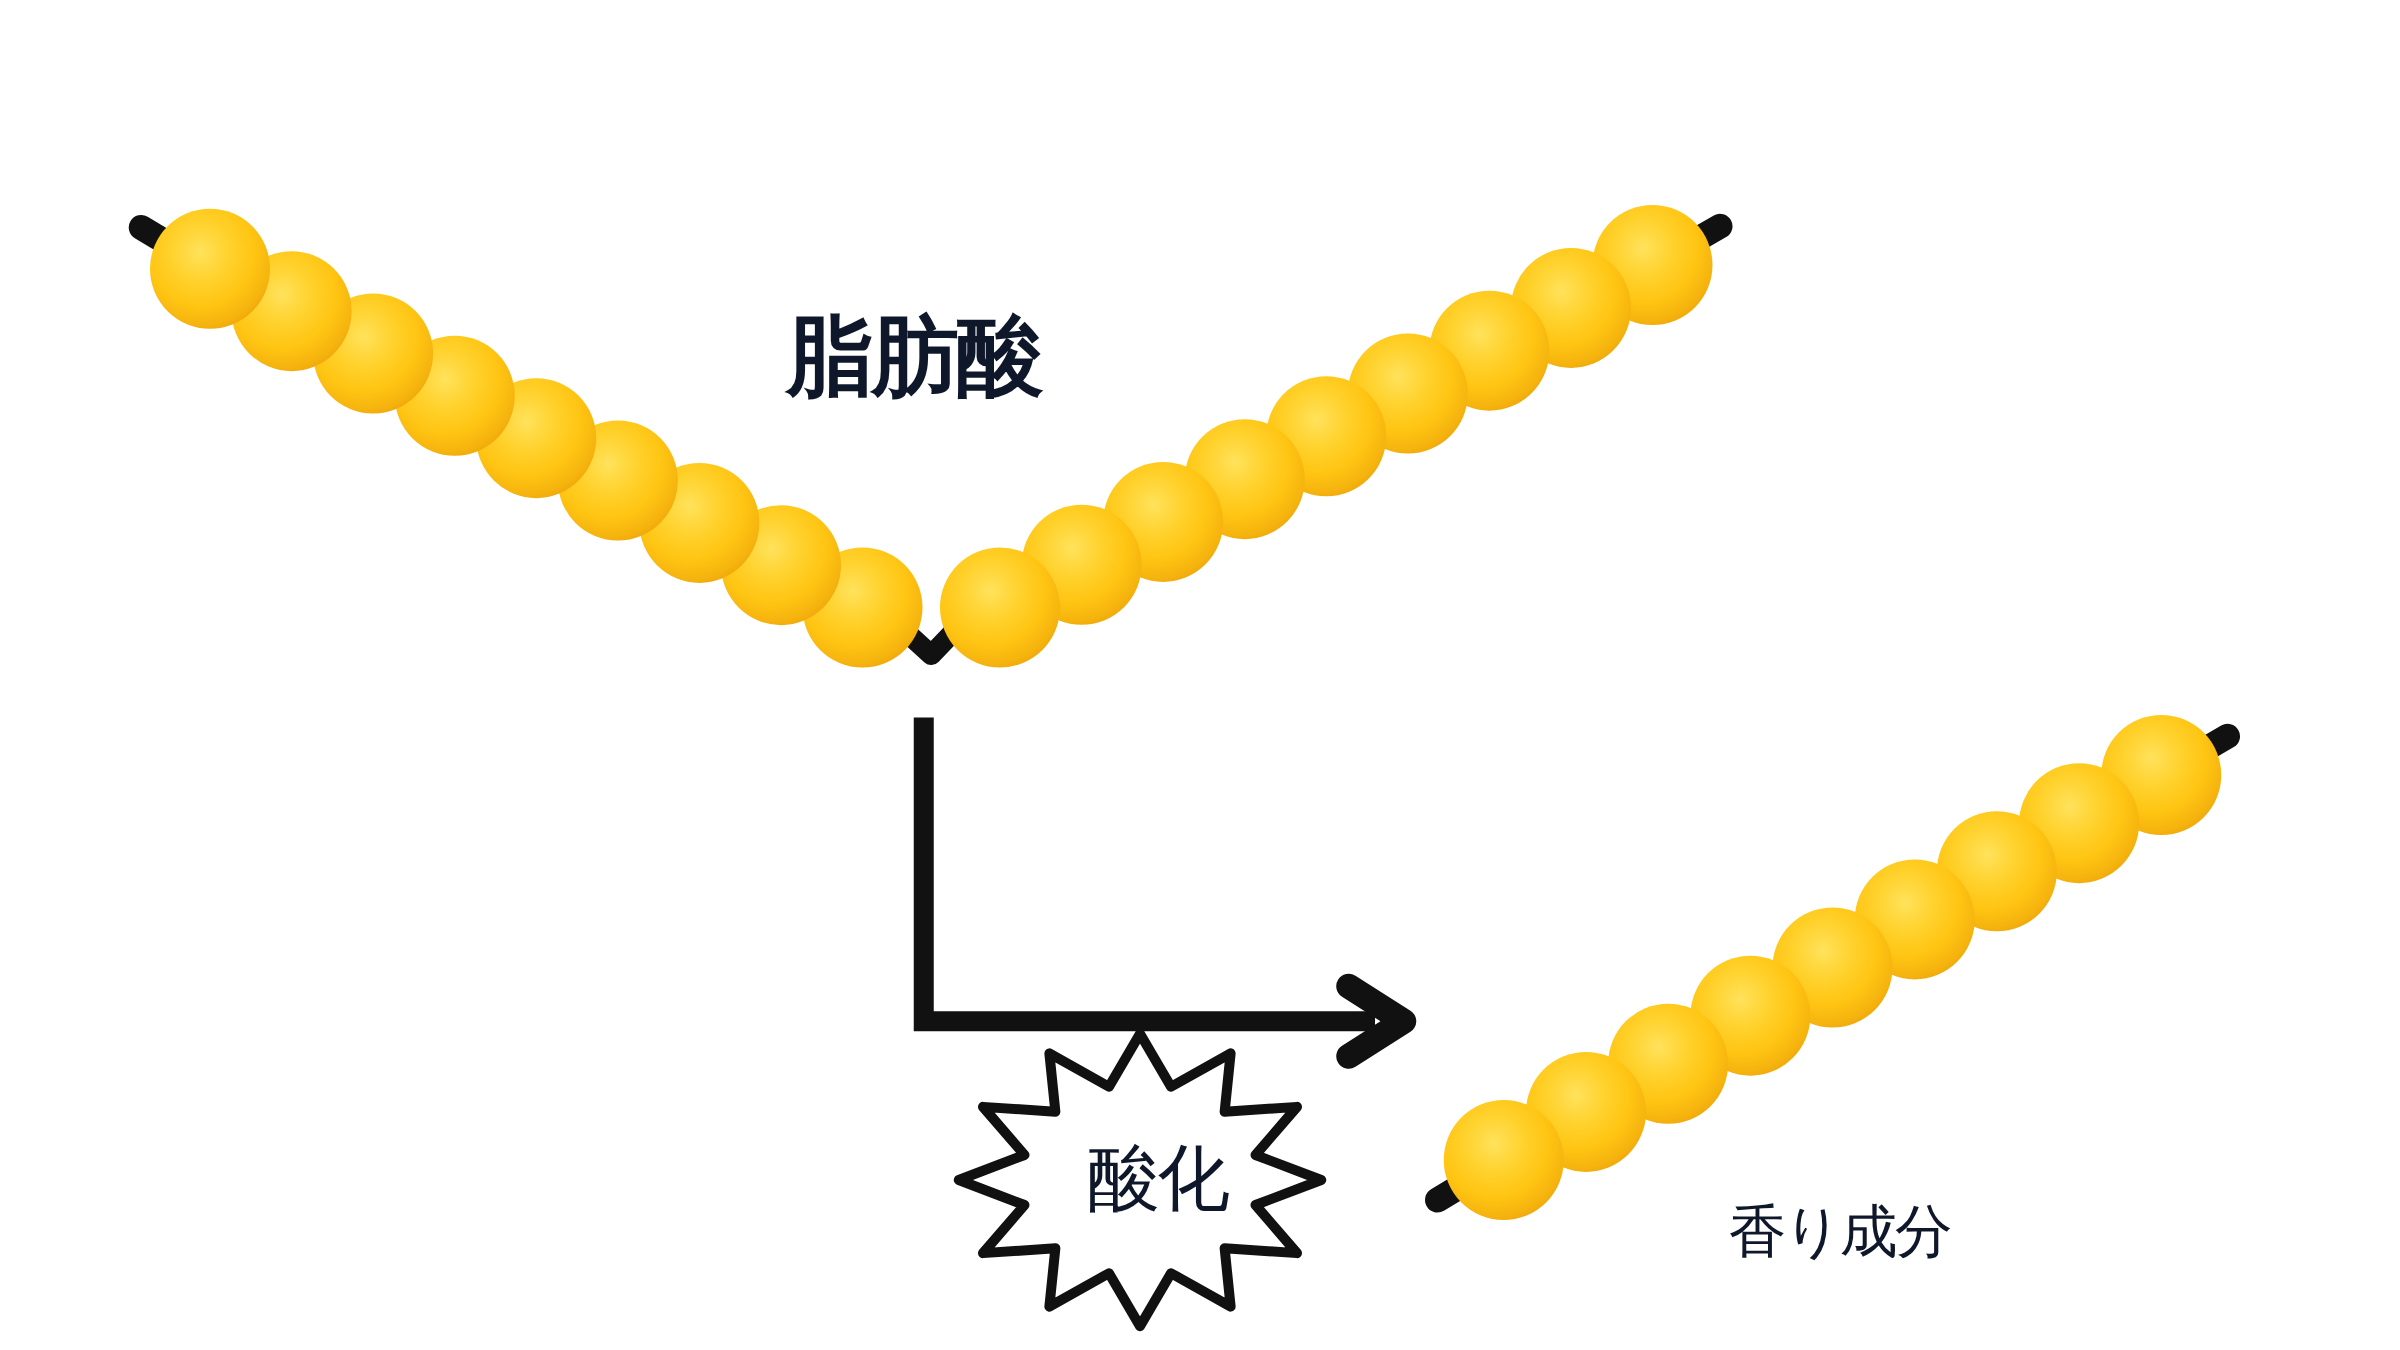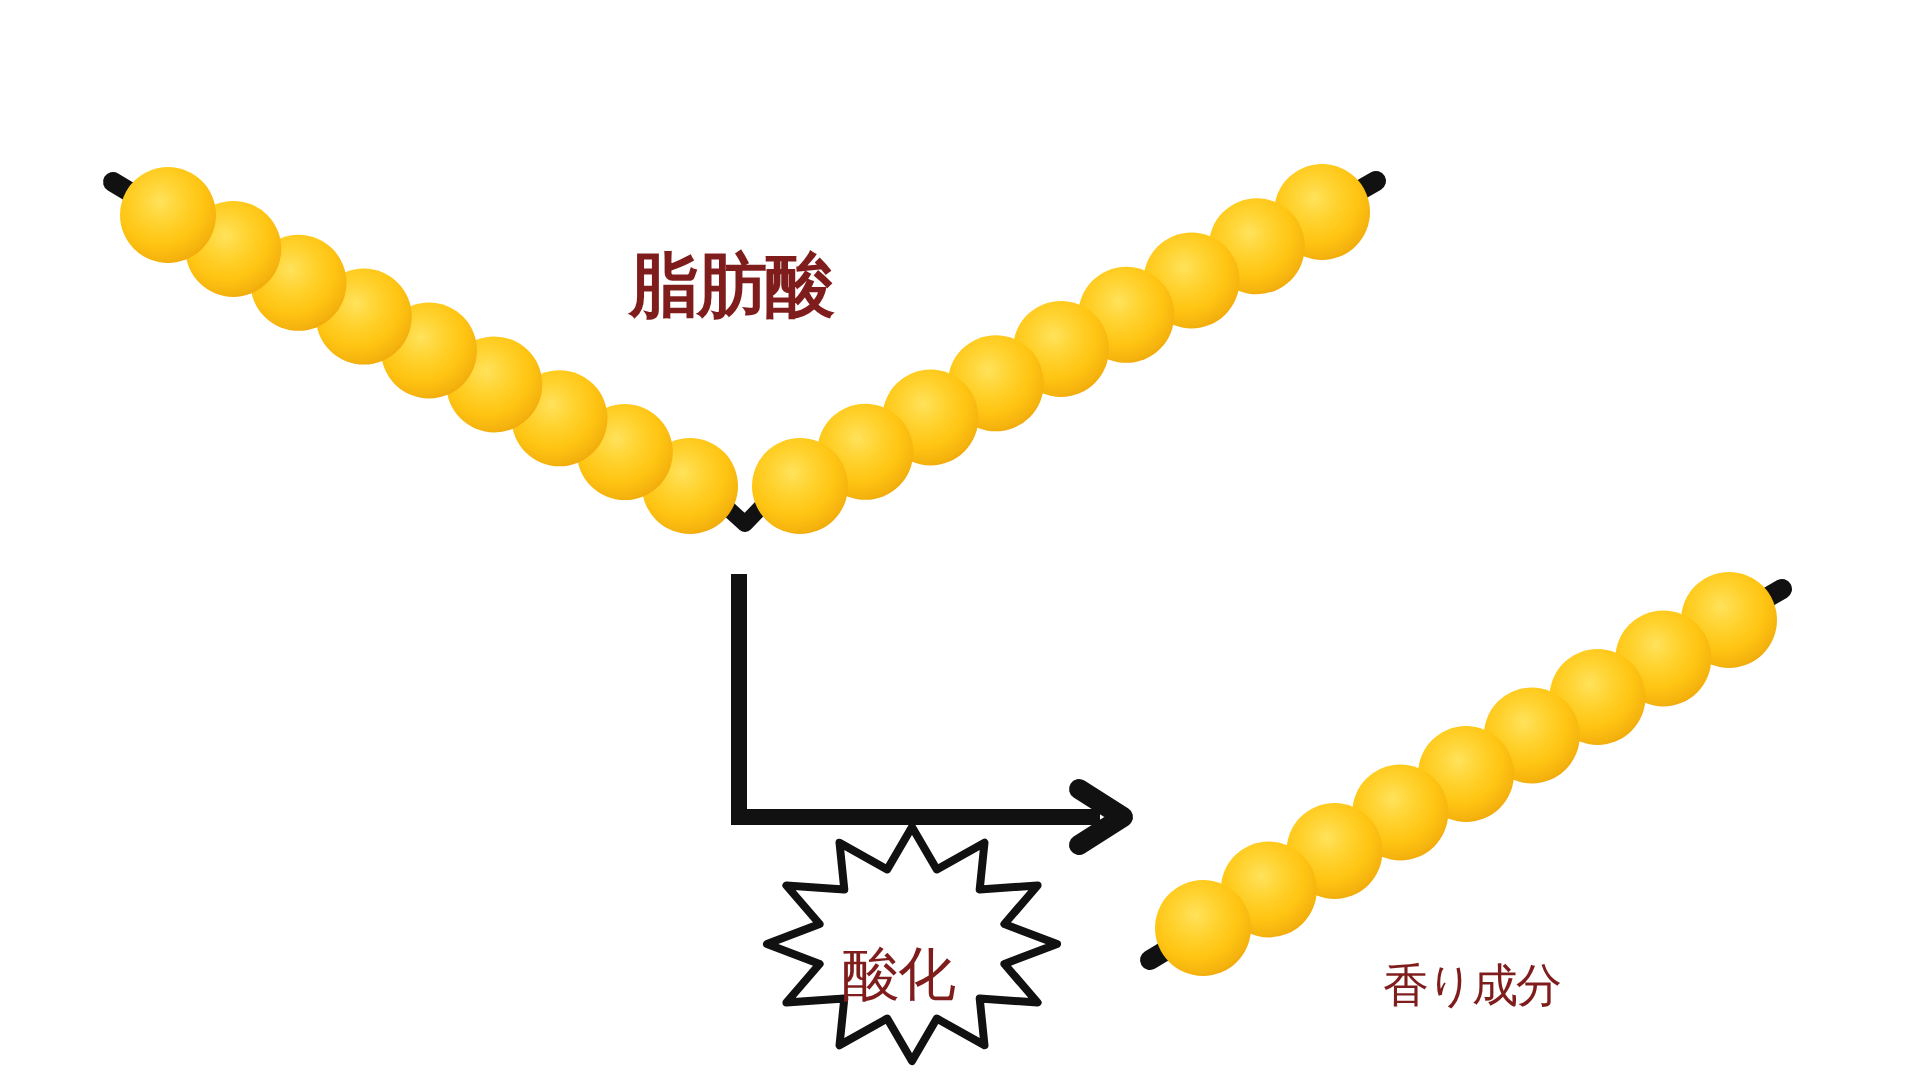--- a/index.html
+++ b/index.html
@@ -8,33 +8,32 @@
     background:#ffffff;
     position:relative;
     overflow:hidden;
     font-family:"DejaVu Sans", sans-serif;
   }
   #scene{position:absolute;left:0;top:0;}
   .label{
     position:absolute;
     line-height:1;
     white-space:nowrap;
-    color:#7f1d1d;
+    color:#0f172a;
   }
   .label-fatty{
     font-size:70px;
     font-weight:700;
     letter-spacing:-2px;
   }
   .label-oxidation{
     font-size:58px;
     font-weight:500;
     letter-spacing:-2px;
-    text-align:left;
-    margin-top:32px;
+    text-align:right;
   }
   .label-aroma{
     font-size:46px;
     font-weight:500;
     letter-spacing:-2px;
   }
 </style>
 </head>
 <body>
 

